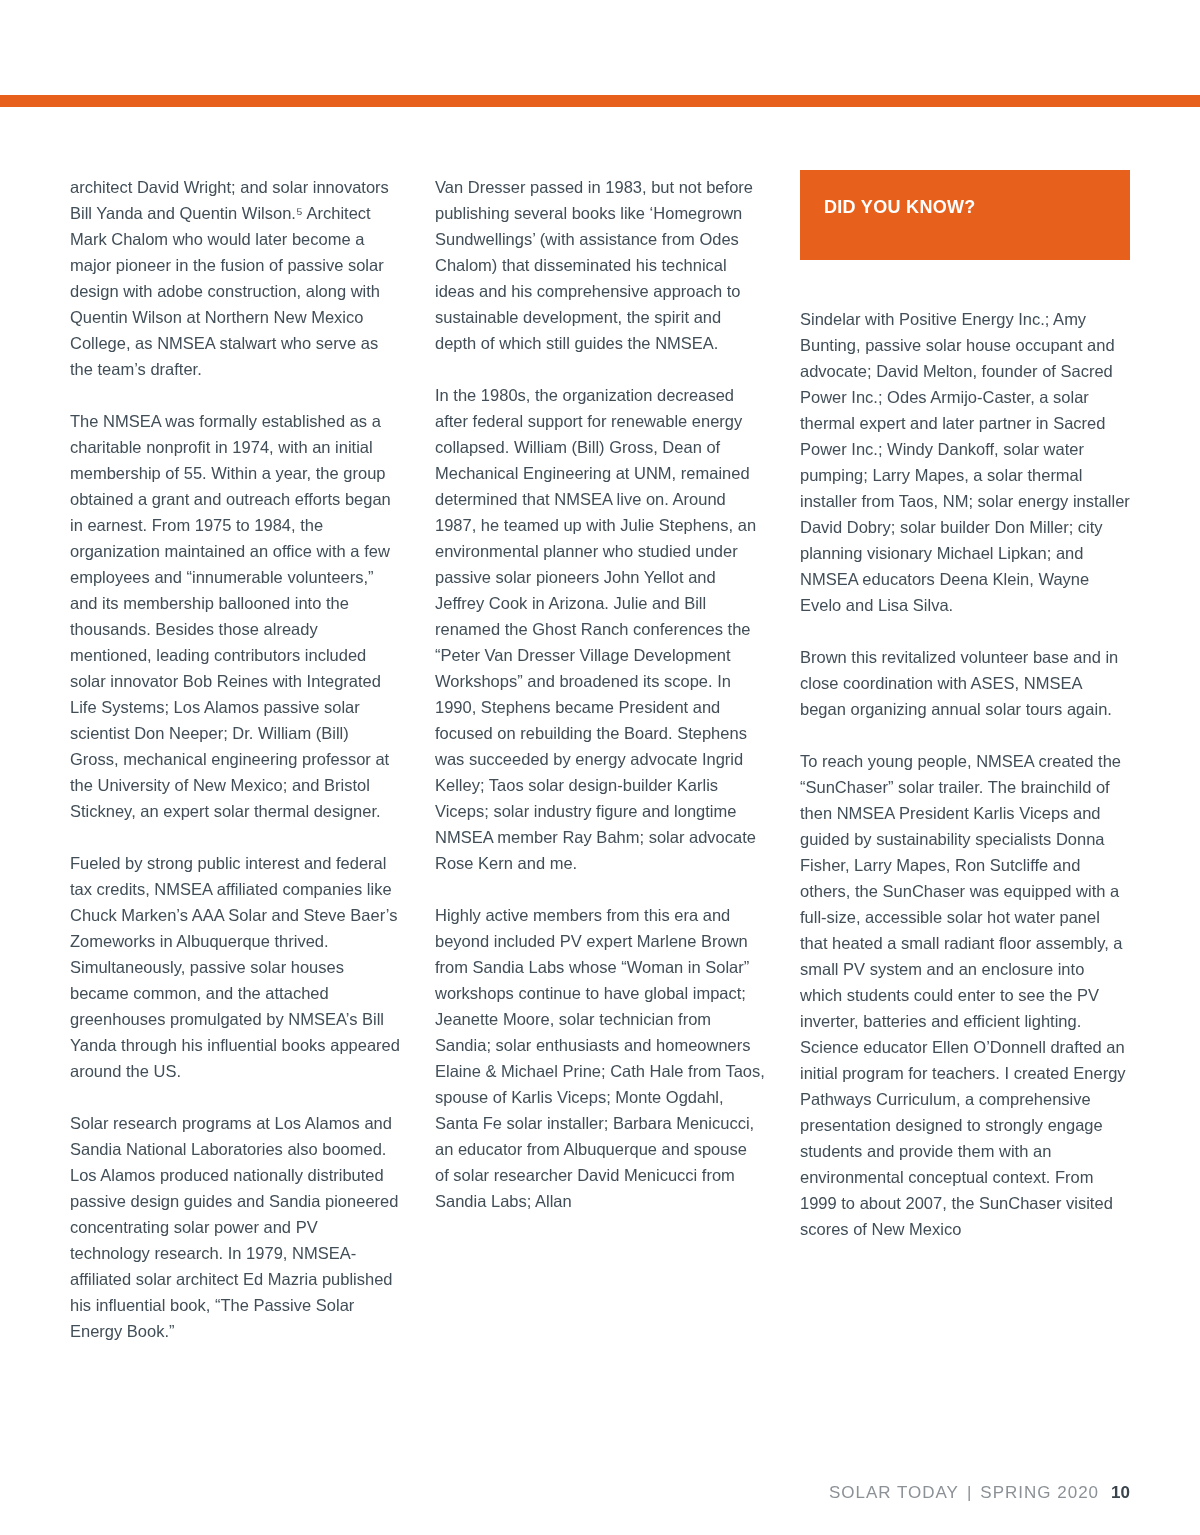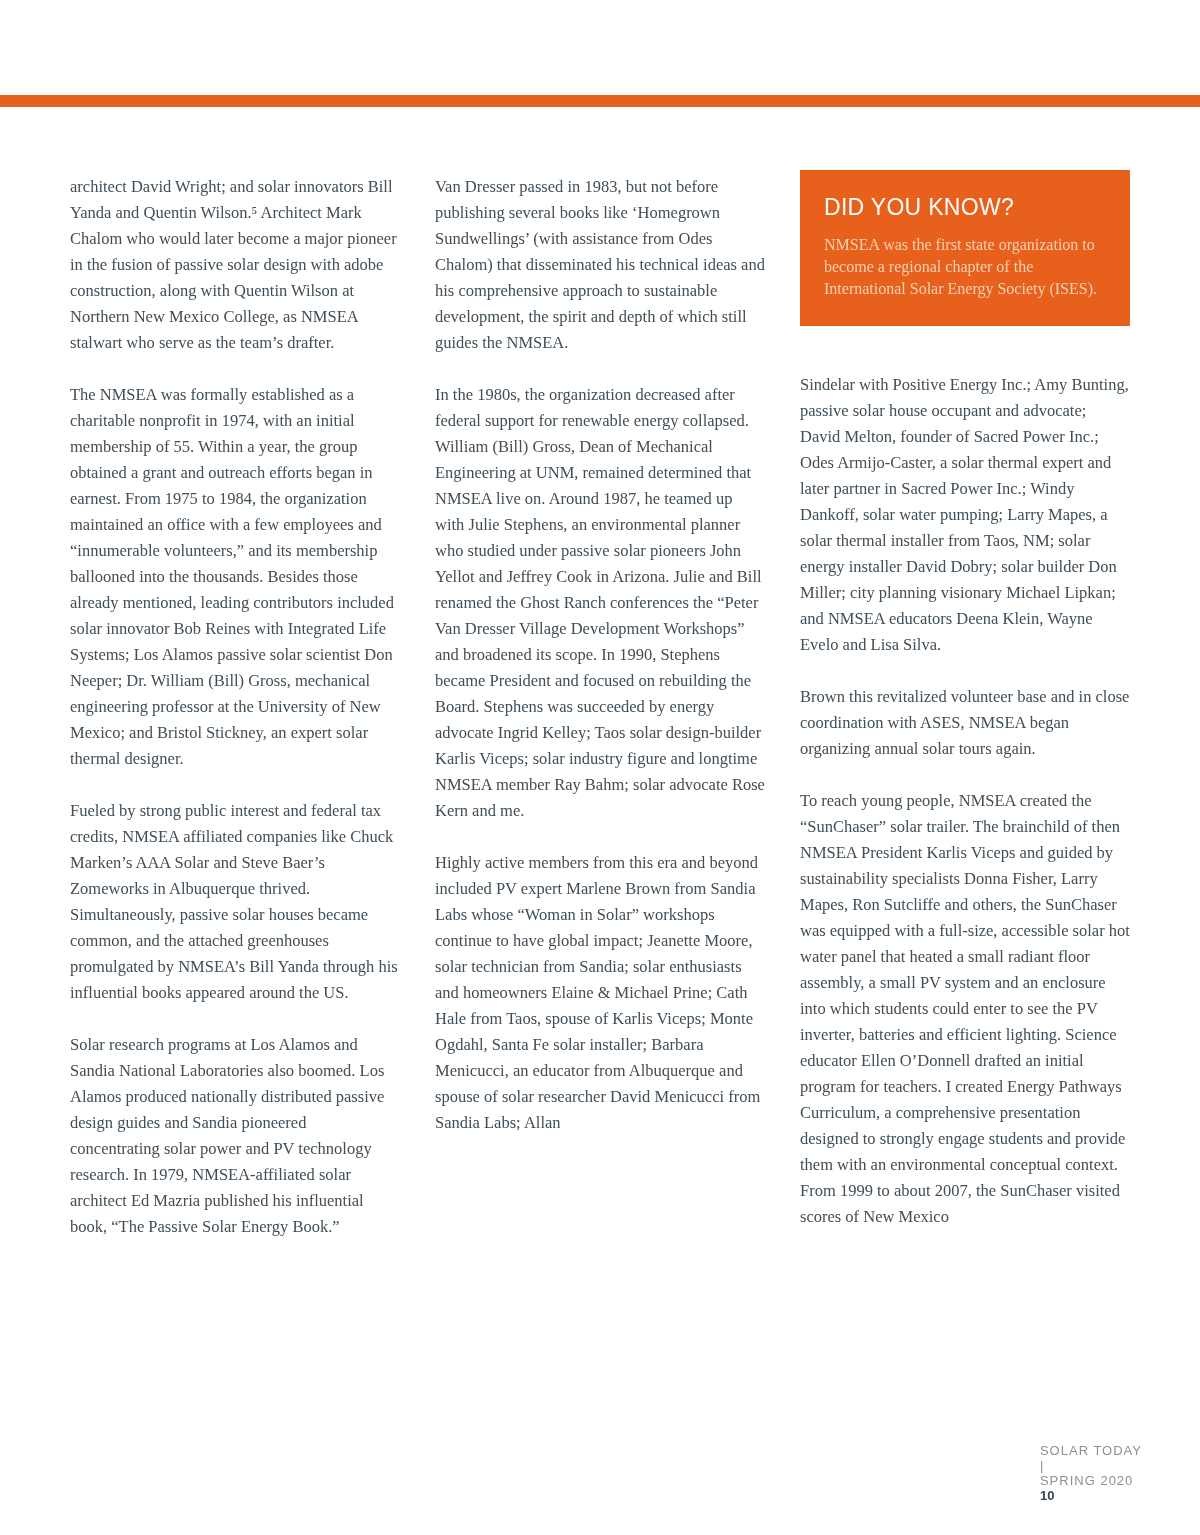--- a/index.html
+++ b/index.html
@@ -35,53 +35,52 @@
     gap: 35px;
   }
   .col {
     flex: 0 0 330px;
     width: 330px;
     font-size: 16.5px;
     line-height: 26px;
     color: #414e57;
     text-align: left;
   }
-  .col p { margin: 0 0 26px 0; font-family: Liberation Serif, serif; }
+  .col p { margin: 0 0 26px 0; }
   .col p:last-child { margin-bottom: 0; }
   .callout {
     background: #e8611c;
     width: 330px;
     padding: 24px 24px 26px 24px;
     margin-top: -4px;
     margin-bottom: 46px;
   }
   .callout h2 {
     color: #ffffff;
-    font-size: 23px;
-    font-weight: normal;
+    font-size: 18px;
+    font-weight: bold;
     letter-spacing: 0.3px;
     margin: 0 0 14px 0;
     line-height: 26px;
   }
   .callout p {
     color: #f8d0b5;
     font-size: 16px;
     line-height: 22px;
     margin: 0;
   }
   .footer {
     position: absolute;
     right: 70px;
     bottom: 32px;
     display: flex;
     align-items: baseline;
-    font-size: 13px;
+    font-size: 17px;
     letter-spacing: 1px;
     color: #8b9196;
-    flex-direction: column;
   }
   .footer .seg { margin-left: 8px; }
   .footer .seg:first-child { margin-left: 0; }
   .footer .pagenum {
     margin-left: 12px;
     font-weight: bold;
     color: #39444c;
     letter-spacing: 0;
   }
 </style>
@@ -103,21 +102,20 @@
 
     <div class="col">
       <p>Van Dresser passed in 1983, but not before publishing several books like ‘Homegrown Sundwellings’ (with assistance from Odes Chalom) that disseminated his technical ideas and his comprehensive approach to sustainable development, the spirit and depth of which still guides the NMSEA.</p>
       <p>In the 1980s, the organization decreased after federal support for renewable energy collapsed. William (Bill) Gross, Dean of Mechanical Engineering at UNM, remained determined that NMSEA live on. Around 1987, he teamed up with Julie Stephens, an environmental planner who studied under passive solar pioneers John Yellot and Jeffrey Cook in Arizona. Julie and Bill renamed the Ghost Ranch conferences the “Peter Van Dresser Village Development Workshops” and broadened its scope. In 1990, Stephens became President and focused on rebuilding the Board. Stephens was succeeded by energy advocate Ingrid Kelley; Taos solar design-builder Karlis Viceps; solar industry figure and longtime NMSEA member Ray Bahm; solar advocate Rose Kern and me.</p>
       <p>Highly active members from this era and beyond included PV expert Marlene Brown from Sandia Labs whose “Woman in Solar” workshops continue to have global impact; Jeanette Moore, solar technician from Sandia; solar enthusiasts and homeowners Elaine &amp; Michael Prine; Cath Hale from Taos, spouse of Karlis Viceps; Monte Ogdahl, Santa Fe solar installer; Barbara Menicucci, an educator from Albuquerque and spouse of solar researcher David Menicucci from Sandia Labs; Allan</p>
     </div>
 
     <div class="col">
       <aside class="callout">
         <h2>DID YOU KNOW?</h2>
-        <p>NMSEA was the first state organization to become a regional chapter of the International Solar Energy Society (ISES).</p>
       </aside>
       <p>Sindelar with Positive Energy Inc.; Amy Bunting, passive solar house occupant and advocate; David Melton, founder of Sacred Power Inc.; Odes Armijo-Caster, a solar thermal expert and later partner in Sacred Power Inc.; Windy Dankoff, solar water pumping; Larry Mapes, a solar thermal installer from Taos, NM; solar energy installer David Dobry; solar builder Don Miller; city planning visionary Michael Lipkan; and NMSEA educators Deena Klein, Wayne Evelo and Lisa Silva.</p>
       <p>Brown this revitalized volunteer base and in close coordination with ASES, NMSEA began organizing annual solar tours again.</p>
       <p>To reach young people, NMSEA created the “SunChaser” solar trailer. The brainchild of then NMSEA President Karlis Viceps and guided by sustainability specialists Donna Fisher, Larry Mapes, Ron Sutcliffe and others, the SunChaser was equipped with a full-size, accessible solar hot water panel that heated a small radiant floor assembly, a small PV system and an enclosure into which students could enter to see the PV inverter, batteries and efficient lighting. Science educator Ellen O’Donnell drafted an initial program for teachers. I created Energy Pathways Curriculum, a comprehensive presentation designed to strongly engage students and provide them with an environmental conceptual context. From 1999 to about 2007, the SunChaser visited scores of New Mexico</p>
     </div>
 
   </main>
 
   <footer class="footer">
     <span class="seg">SOLAR TODAY</span>

